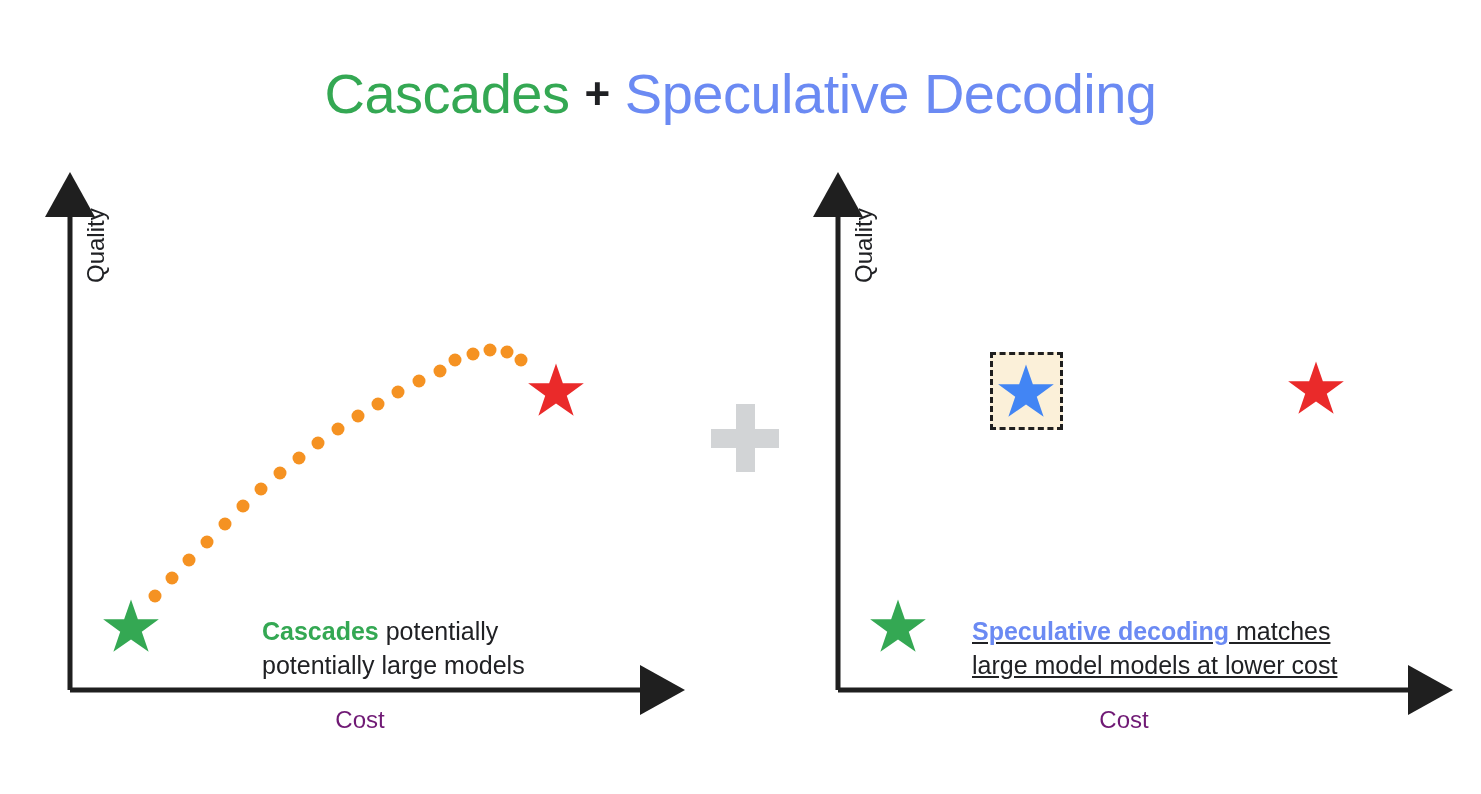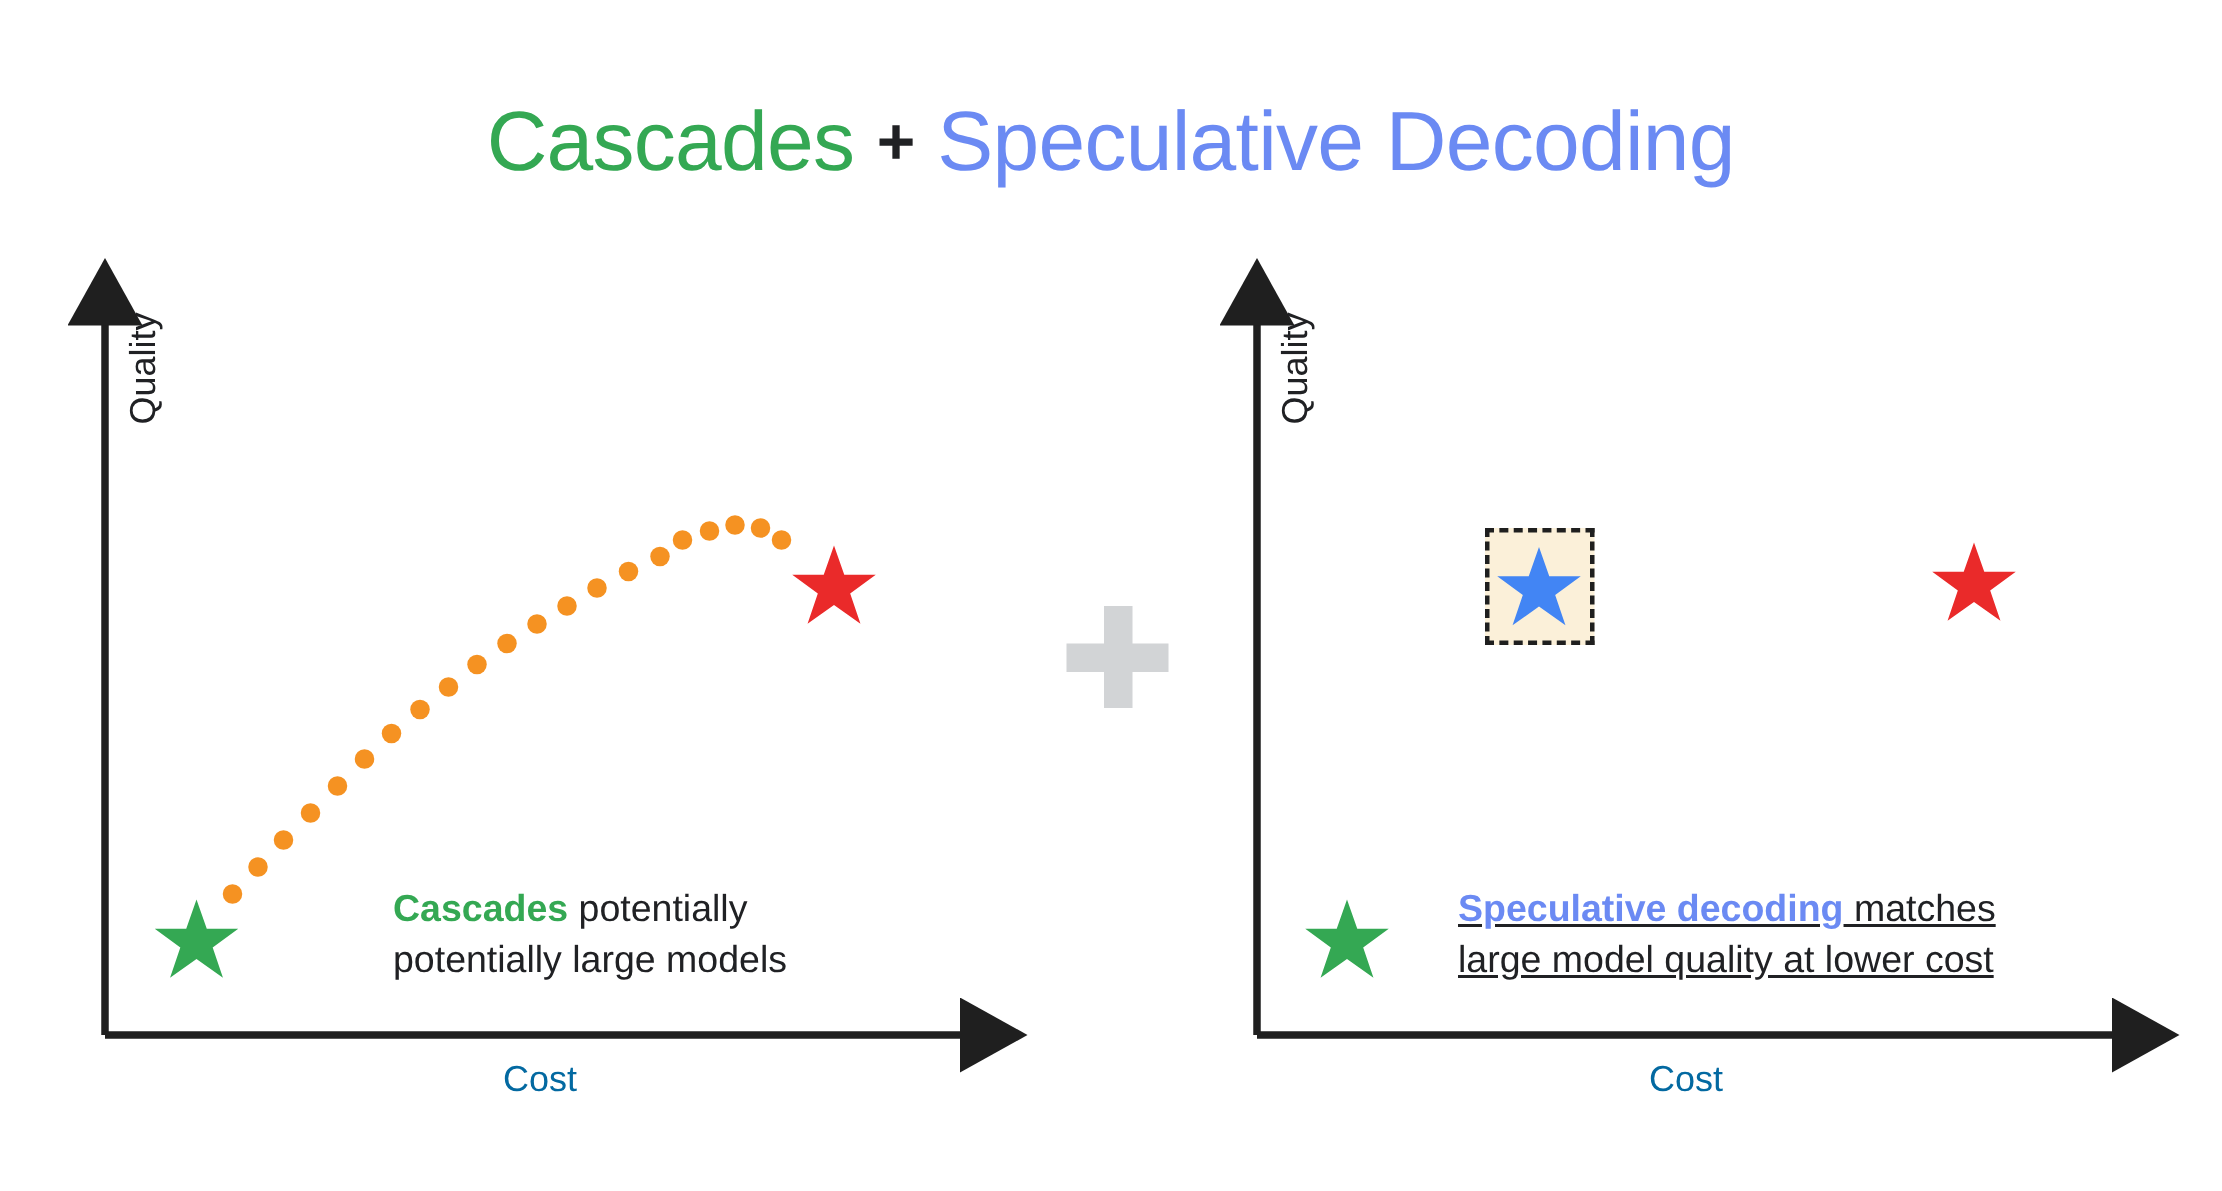--- a/index.html
+++ b/index.html
@@ -62,21 +62,21 @@
     position: absolute;
     font-size: 24px;
     color: #202124;
     transform-origin: left bottom;
     transform: rotate(-90deg);
     white-space: nowrap;
   }
   .axis-label-x {
     position: absolute;
     font-size: 24px;
-    color: #0369a1;
+    color: #701a75;
     white-space: nowrap;
     text-align: center;
   }
 
   
   .star {
     position: absolute;
     display: block;
   }
 
@@ -88,20 +88,21 @@
     box-sizing: border-box;
   }
 
   
   .caption {
     position: absolute;
     font-size: 25px;
     line-height: 1.34;
     color: #202124;
     white-space: nowrap;
+    margin-top: 25px;
   }
   .caption .lead-green { color: #34A853; font-weight: 700; }
   .caption .lead-blue  { color: #6B8AF3; font-weight: 700; }
 
   
   #plus-separator {
     position: absolute;
     left: 711px;
     top: 404px;
     width: 68px;
@@ -230,17 +231,17 @@
     <svg class="star" style="left:229px; top:363px;" width="58" height="56" viewBox="0 0 100 95">
       <polygon points="50,2 61.8,35.8 98,35.8 68.6,57.4 80.4,92 50,70.6 19.6,92 31.4,57.4 2,35.8 38.2,35.8" fill="#4285F4"></polygon>
     </svg>
 
     <svg class="star" style="left:519px; top:360px;" width="58" height="56" viewBox="0 0 100 95">
       <polygon points="50,2 61.8,35.8 98,35.8 68.6,57.4 80.4,92 50,70.6 19.6,92 31.4,57.4 2,35.8 38.2,35.8" fill="#EA2A2A"></polygon>
     </svg>
 
     <div class="caption" style="left:204px; top:590px;text-decoration:underline;">
       <div><span class="lead-blue">Speculative decoding</span><span> matches</span></div>
-      <div>large model quality at lower cost</div>
+      <div>large model models at lower cost</div>
     </div>
   </div>
 
 </div>
 
 </body></html>

